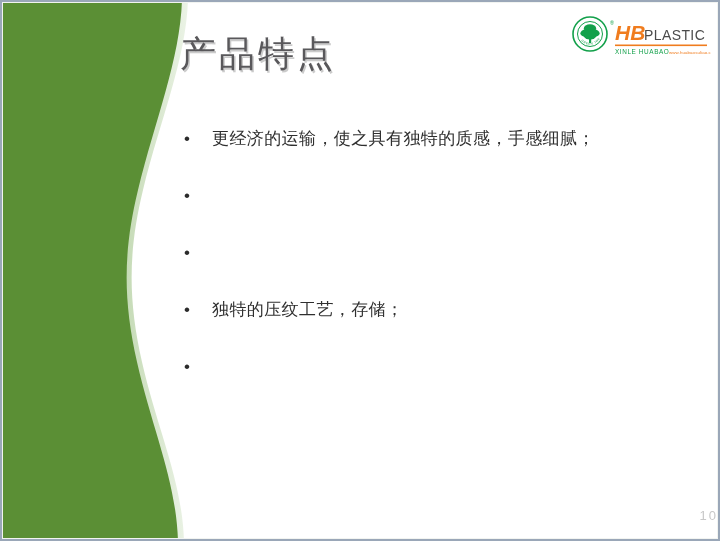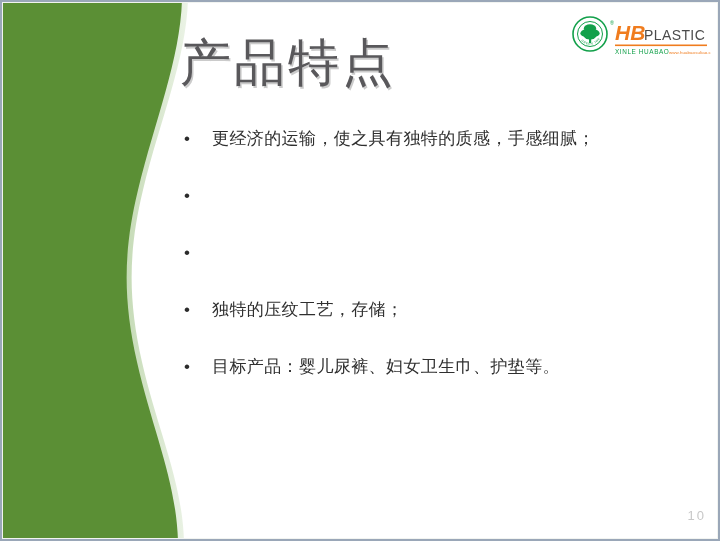--- a/index.html
+++ b/index.html
@@ -59,21 +59,21 @@
     display: block;
     width: 230px;
     height: 541px;
   }
 
   
   #title {
     position: absolute;
     left: 180px;
     top: 34px;
-    font-size: 51px;
+    font-size: 36px;
     line-height: 1.12;
     color: #59585b;
     letter-spacing: 3px;
     text-shadow: 1.5px 1.5px 0 rgba(160,160,160,0.55);
     white-space: nowrap;
     z-index: 20;
   }
 
   
   #bullets {
@@ -113,21 +113,21 @@
     top: 14px;
     width: 140px;
     height: 48px;
     z-index: 25;
   }
   #logo svg { display: block; }
 
   
   #page-number {
     position: absolute;
-    right: 14px;
+    right: 2px;
     bottom: 18px;
     font-size: 13px;
     color: #c8c8c8;
     letter-spacing: 2px;
     z-index: 20;
   }
 </style>
 </head>
 <body>
 
@@ -166,21 +166,20 @@
       <span class="bullet-mark">•</span>
     </div>
 
     <div class="bullet-row">
       <span class="bullet-mark">•</span>
       <span class="bullet-text">独特的压纹工艺，存储；</span>
     </div>
 
     <div class="bullet-row">
       <span class="bullet-mark">•</span>
-      <span class="bullet-text">目标产品：婴儿尿裤、妇女卫生巾、护垫等。</span>
     </div>
 
   </div>
 
   <div id="logo">
     <svg width="140" height="48" viewBox="0 0 140 48" xmlns="http://www.w3.org/2000/svg">
 
       <g>
         <circle cx="19" cy="20" r="17" fill="none" stroke="#12a04a" stroke-width="1.6"></circle>
         <circle cx="19" cy="20" r="12.5" fill="none" stroke="#12a04a" stroke-width="1"></circle>

